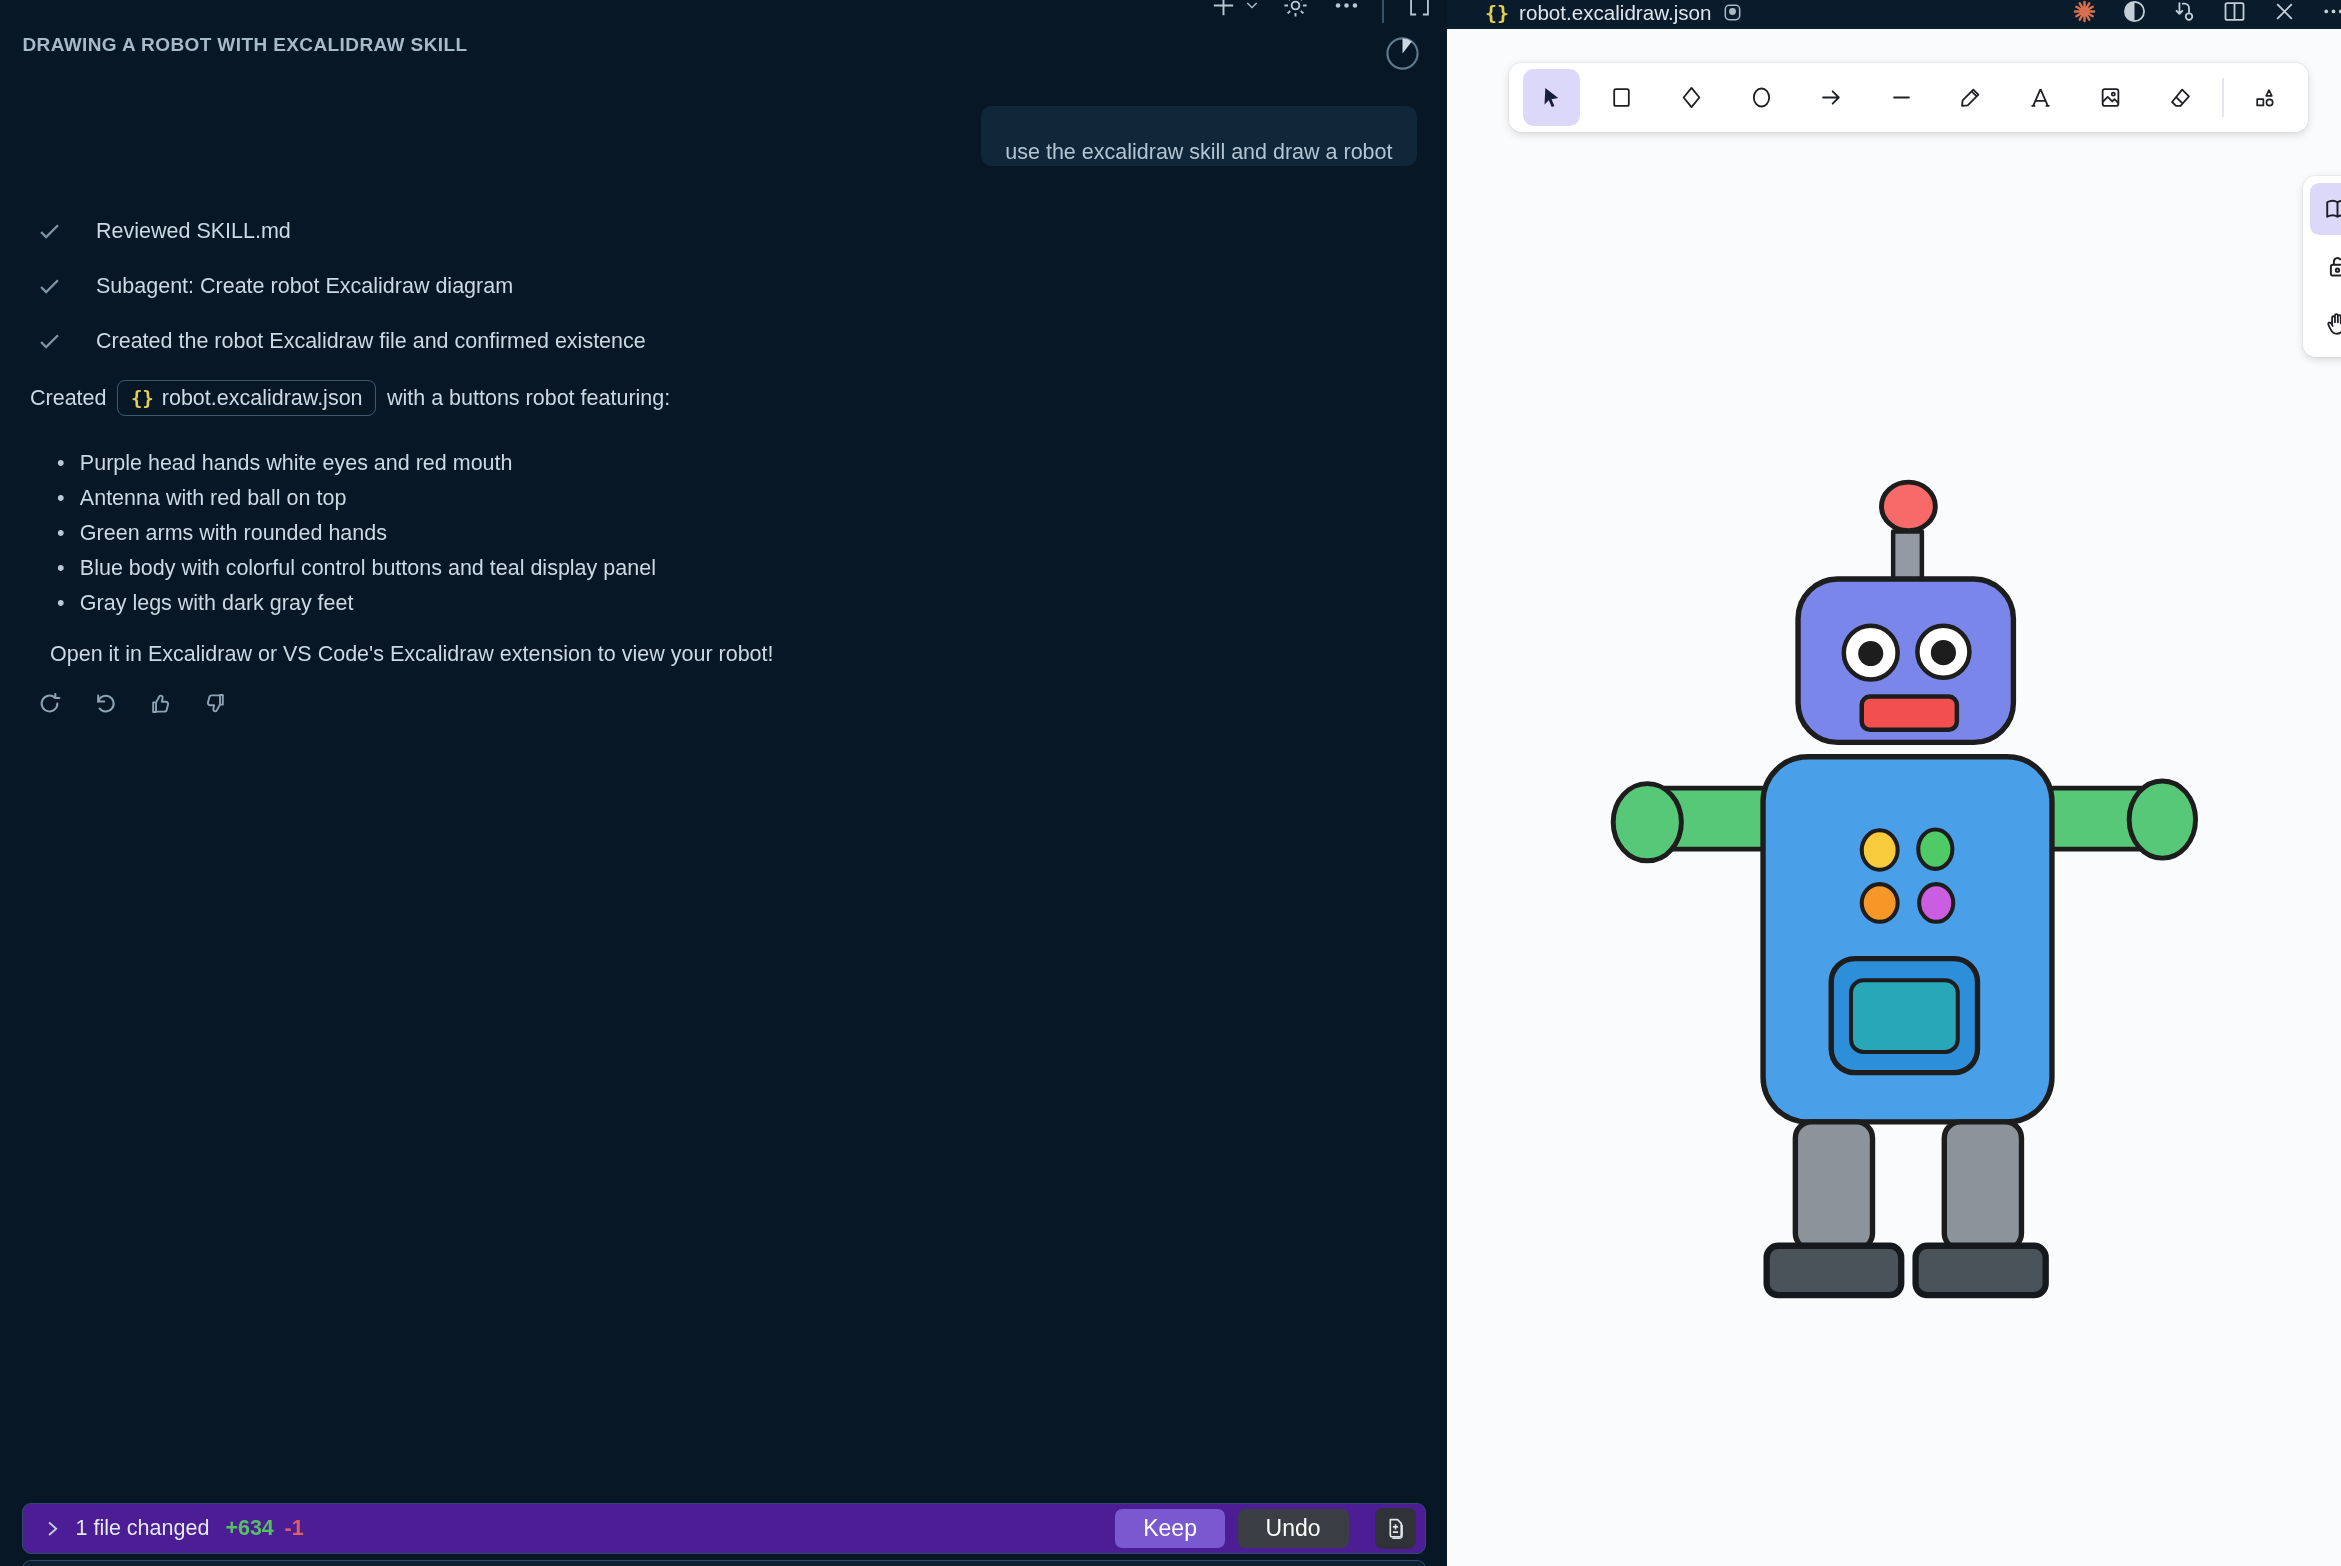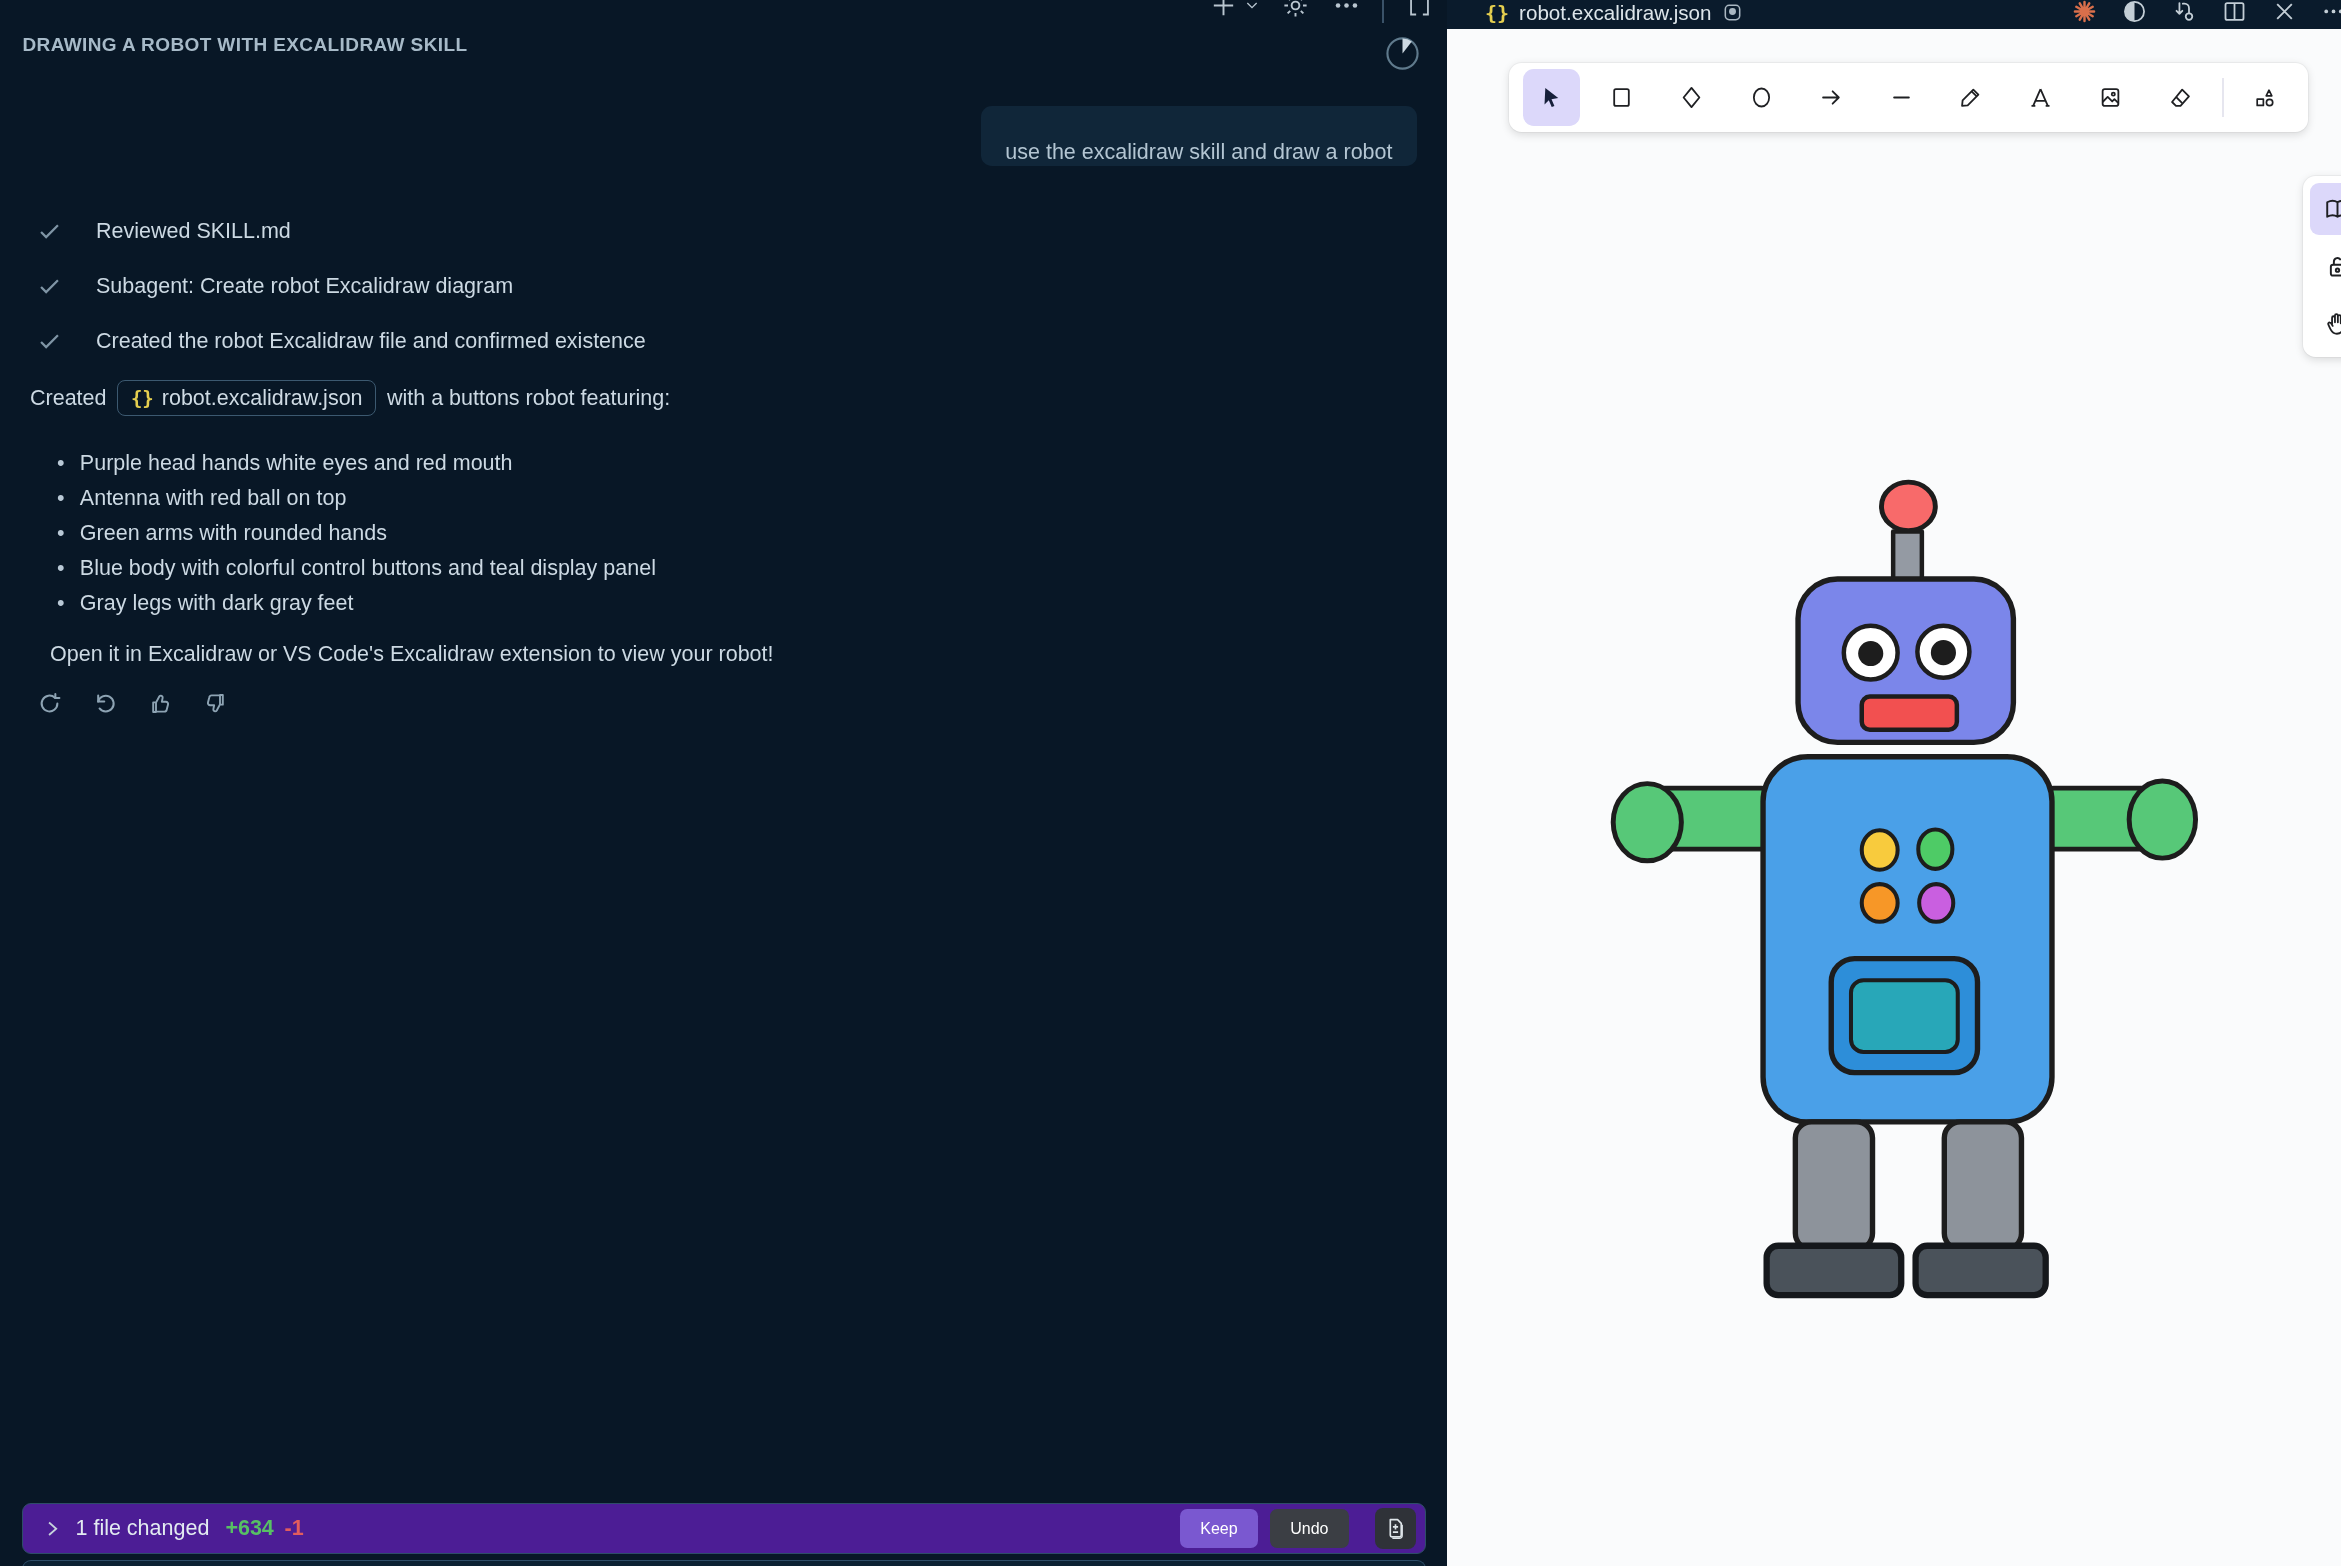--- a/index.html
+++ b/index.html
@@ -36,21 +36,21 @@
 
   .actions { position:absolute; top:686px; left:32px; display:flex; gap:21.5px; color:#8da3b3; }
   .actions .abtn { width:34px; height:34px; display:flex; align-items:center; justify-content:center; border-radius:6.3px; }
 
   .diff-bar { position:absolute; left:22.4px; right:21.5px; top:1503px; height:51px; border:1.3px solid #2e4d68;
               border-radius:9px; background:#4c1d95; display:flex; align-items:center; padding:0 9px 0 18px; }
   .diff-summary { font-size:21.5px; color:#e3ebf1; margin-left:12.6px; }
   .diff-add { font-size:21.5px; color:#57c064; margin-left:16px; font-weight:bold; }
   .diff-del { font-size:21.5px; color:#e25d5d; margin-left:10.8px; font-weight:bold; }
   .diff-spacer { flex:1; }
-  .btn { height:39px; border-radius:7.2px; border:none; font-size:16px; color:#fff; padding:0 20px;
+  .btn { height:39px; border-radius:7.2px; border:none; font-size:23px; color:#fff; padding:0 28px;
          font-family:"Liberation Sans", sans-serif; display:flex; align-items:center; justify-content:center; }
   .btn-keep { background:#7a58d0; margin-right:12.6px; }
   .btn-undo { background:#3b3e44; margin-right:26px; }
   .btn-icon { width:41px; height:41px; background:#2f3238; border-radius:8px; display:flex; align-items:center; justify-content:center; }
 
   .input-stub { position:absolute; left:22.4px; right:21.5px; top:1560px; height:12.6px; background:#0b2133;
                 border:1.3px solid #2e4d68; border-bottom:none; border-radius:9px 9px 0 0; }
 
   
   .editor { position:absolute; left:1447px; top:0; right:0; height:1567px; background:#0a1b2c; }

